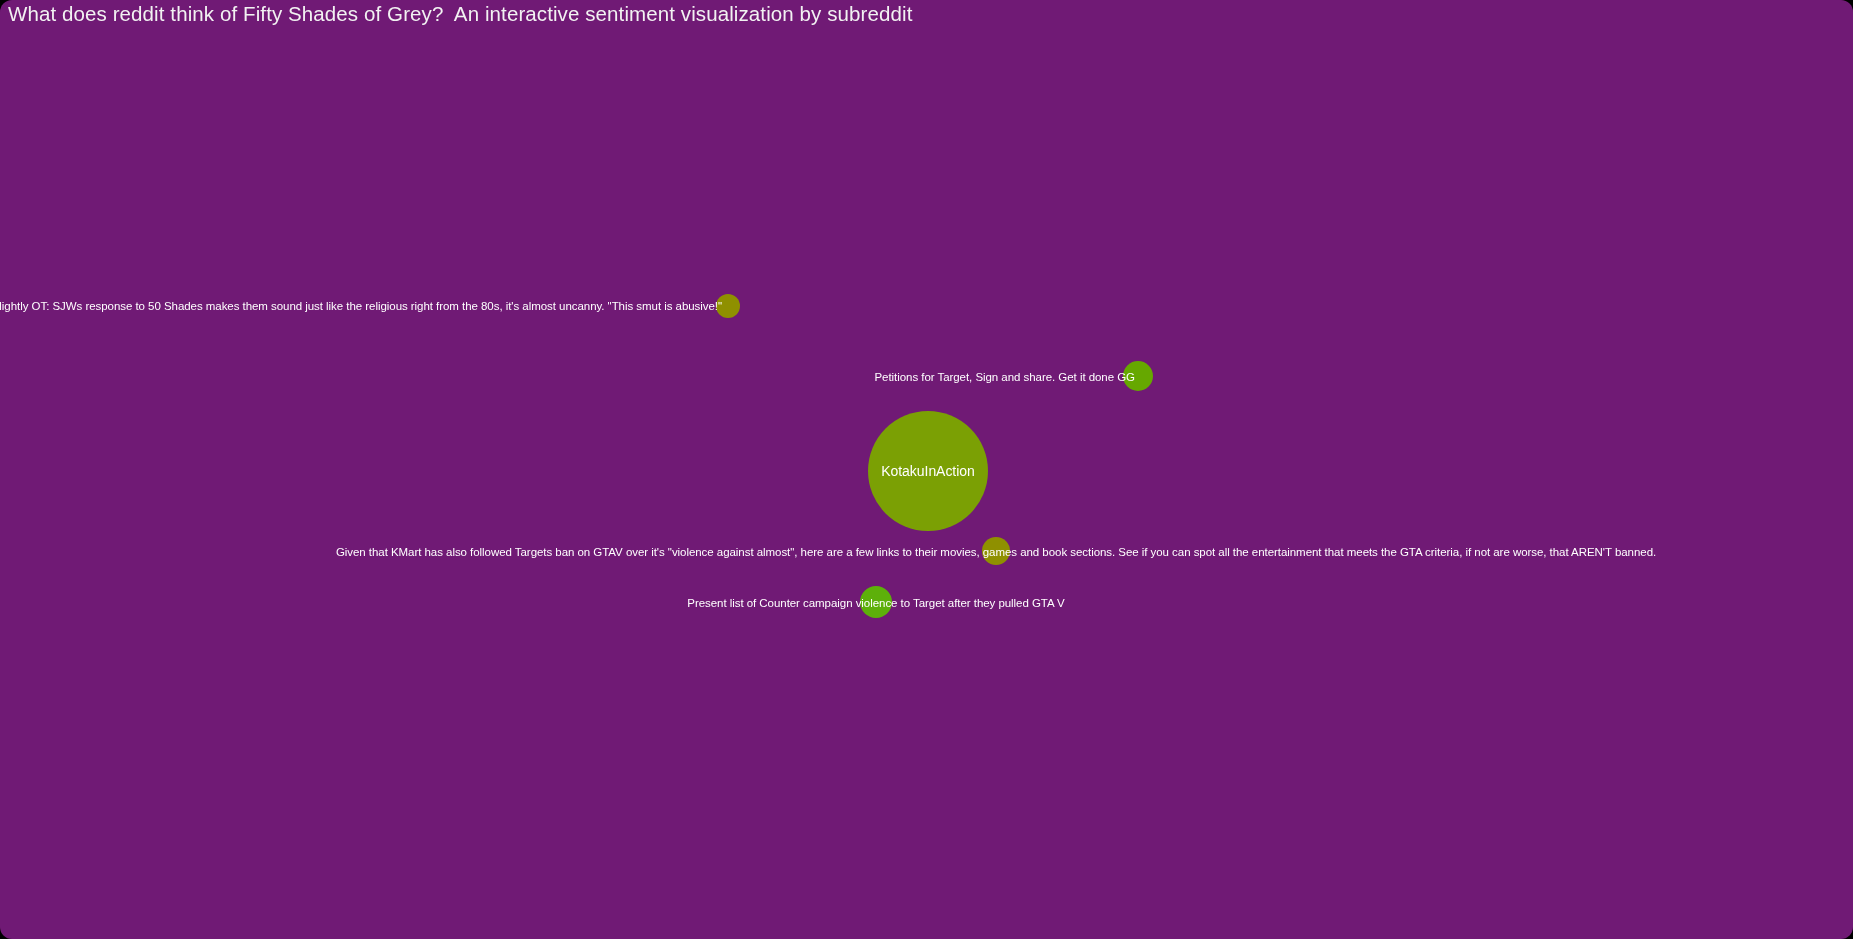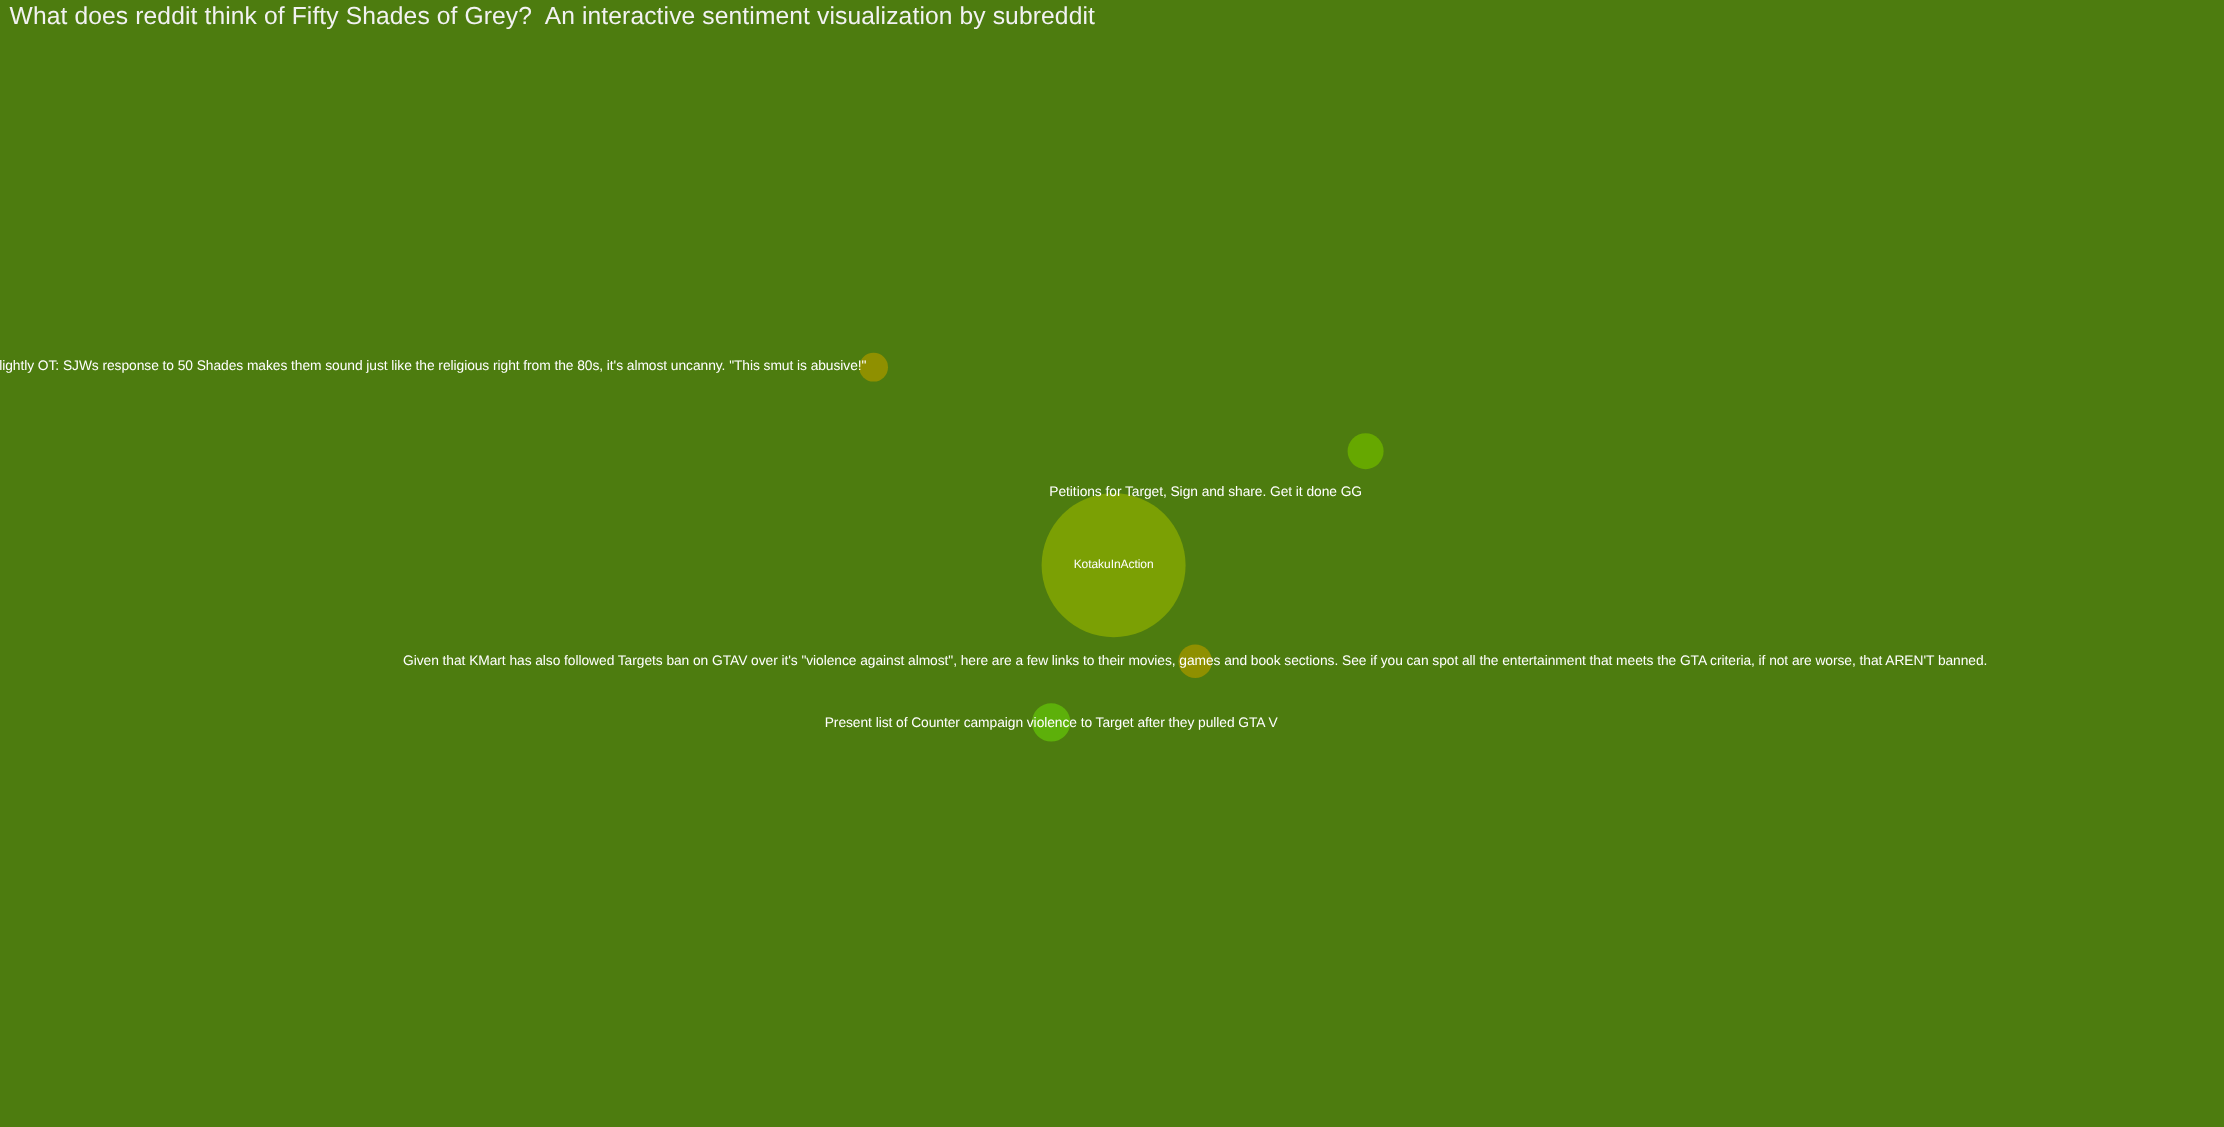--- a/index.html
+++ b/index.html
@@ -13,21 +13,22 @@
     height: 939px;
     overflow: hidden;
     font-family: "Liberation Sans", sans-serif;
     color: #ffffff;
     position: relative;
   }
 
   #viz-root {
     position: absolute;
     inset: 0;
-    background: #4d7c0f;
+    background: #701a75;
+    border-radius: 12px;
   }
 
   #page-title {
     position: absolute;
     left: 8px;
     top: 1px;
     font-size: 20.5px;
     line-height: 26px;
     color: #f2f2f2;
     white-space: pre;
@@ -55,39 +56,39 @@
     letter-spacing: -0.05px;
   }
   .node-label.anchor-end {
     transform: translate(-100%, -50%);
   }
   .node-label.anchor-middle {
     transform: translate(-50%, -50%);
   }
 
   .node-label.inner {
-    font-size: 10px;
+    font-size: 14px;
     color: #ffffff;
   }
 </style>
 </head>
 <body>
 
 <div id="viz-root">
 
   <div id="page-title">What does reddit think of Fifty Shades of Grey?  An interactive sentiment visualization by subreddit</div>
 
   <div id="bubble-layer">
       <div class="node" style="left: 728px; top: 306px; width: 24px; height: 24px; background: rgb(143, 144, 0);"></div>
       <div class="node" style="left: 1138px; top: 376px; width: 30px; height: 30px; background: rgb(102, 168, 0);"></div>
       <div class="node" style="left: 928px; top: 471px; width: 120px; height: 120px; background: rgb(123, 160, 4);"></div>
       <div class="node" style="left: 996px; top: 551px; width: 28px; height: 28px; background: rgb(143, 144, 0);"></div>
       <div class="node" style="left: 876px; top: 602px; width: 32px; height: 32px; background: rgb(93, 176, 10);"></div>
     </div>
   <div id="label-layer">
       <div class="node-label anchor-end" style="left: 722px; top: 306px;">Slightly OT: SJWs response to 50 Shades makes them sound just like the religious right from the 80s, it's almost uncanny. "This smut is abusive!"</div>
-      <div class="node-label anchor-end" style="left: 1135px; top: 377px; margin-top: 34px;">Petitions for Target, Sign and share. Get it done GG</div>
+      <div class="node-label anchor-end" style="left: 1135px; top: 377px;">Petitions for Target, Sign and share. Get it done GG</div>
       <div class="node-label anchor-middle inner" style="left: 928px; top: 471px;">KotakuInAction</div>
       <div class="node-label anchor-middle" style="left: 996px; top: 552px;">Given that KMart has also followed Targets ban on GTAV over it's "violence against almost", here are a few links to their movies, games and book sections. See if you can spot all the entertainment that meets the GTA criteria, if not are worse, that AREN'T banned.</div>
       <div class="node-label anchor-middle" style="left: 876px; top: 603px;">Present list of Counter campaign violence to Target after they pulled GTA V</div>
     </div>
 
 </div>
 
 </body></html>

